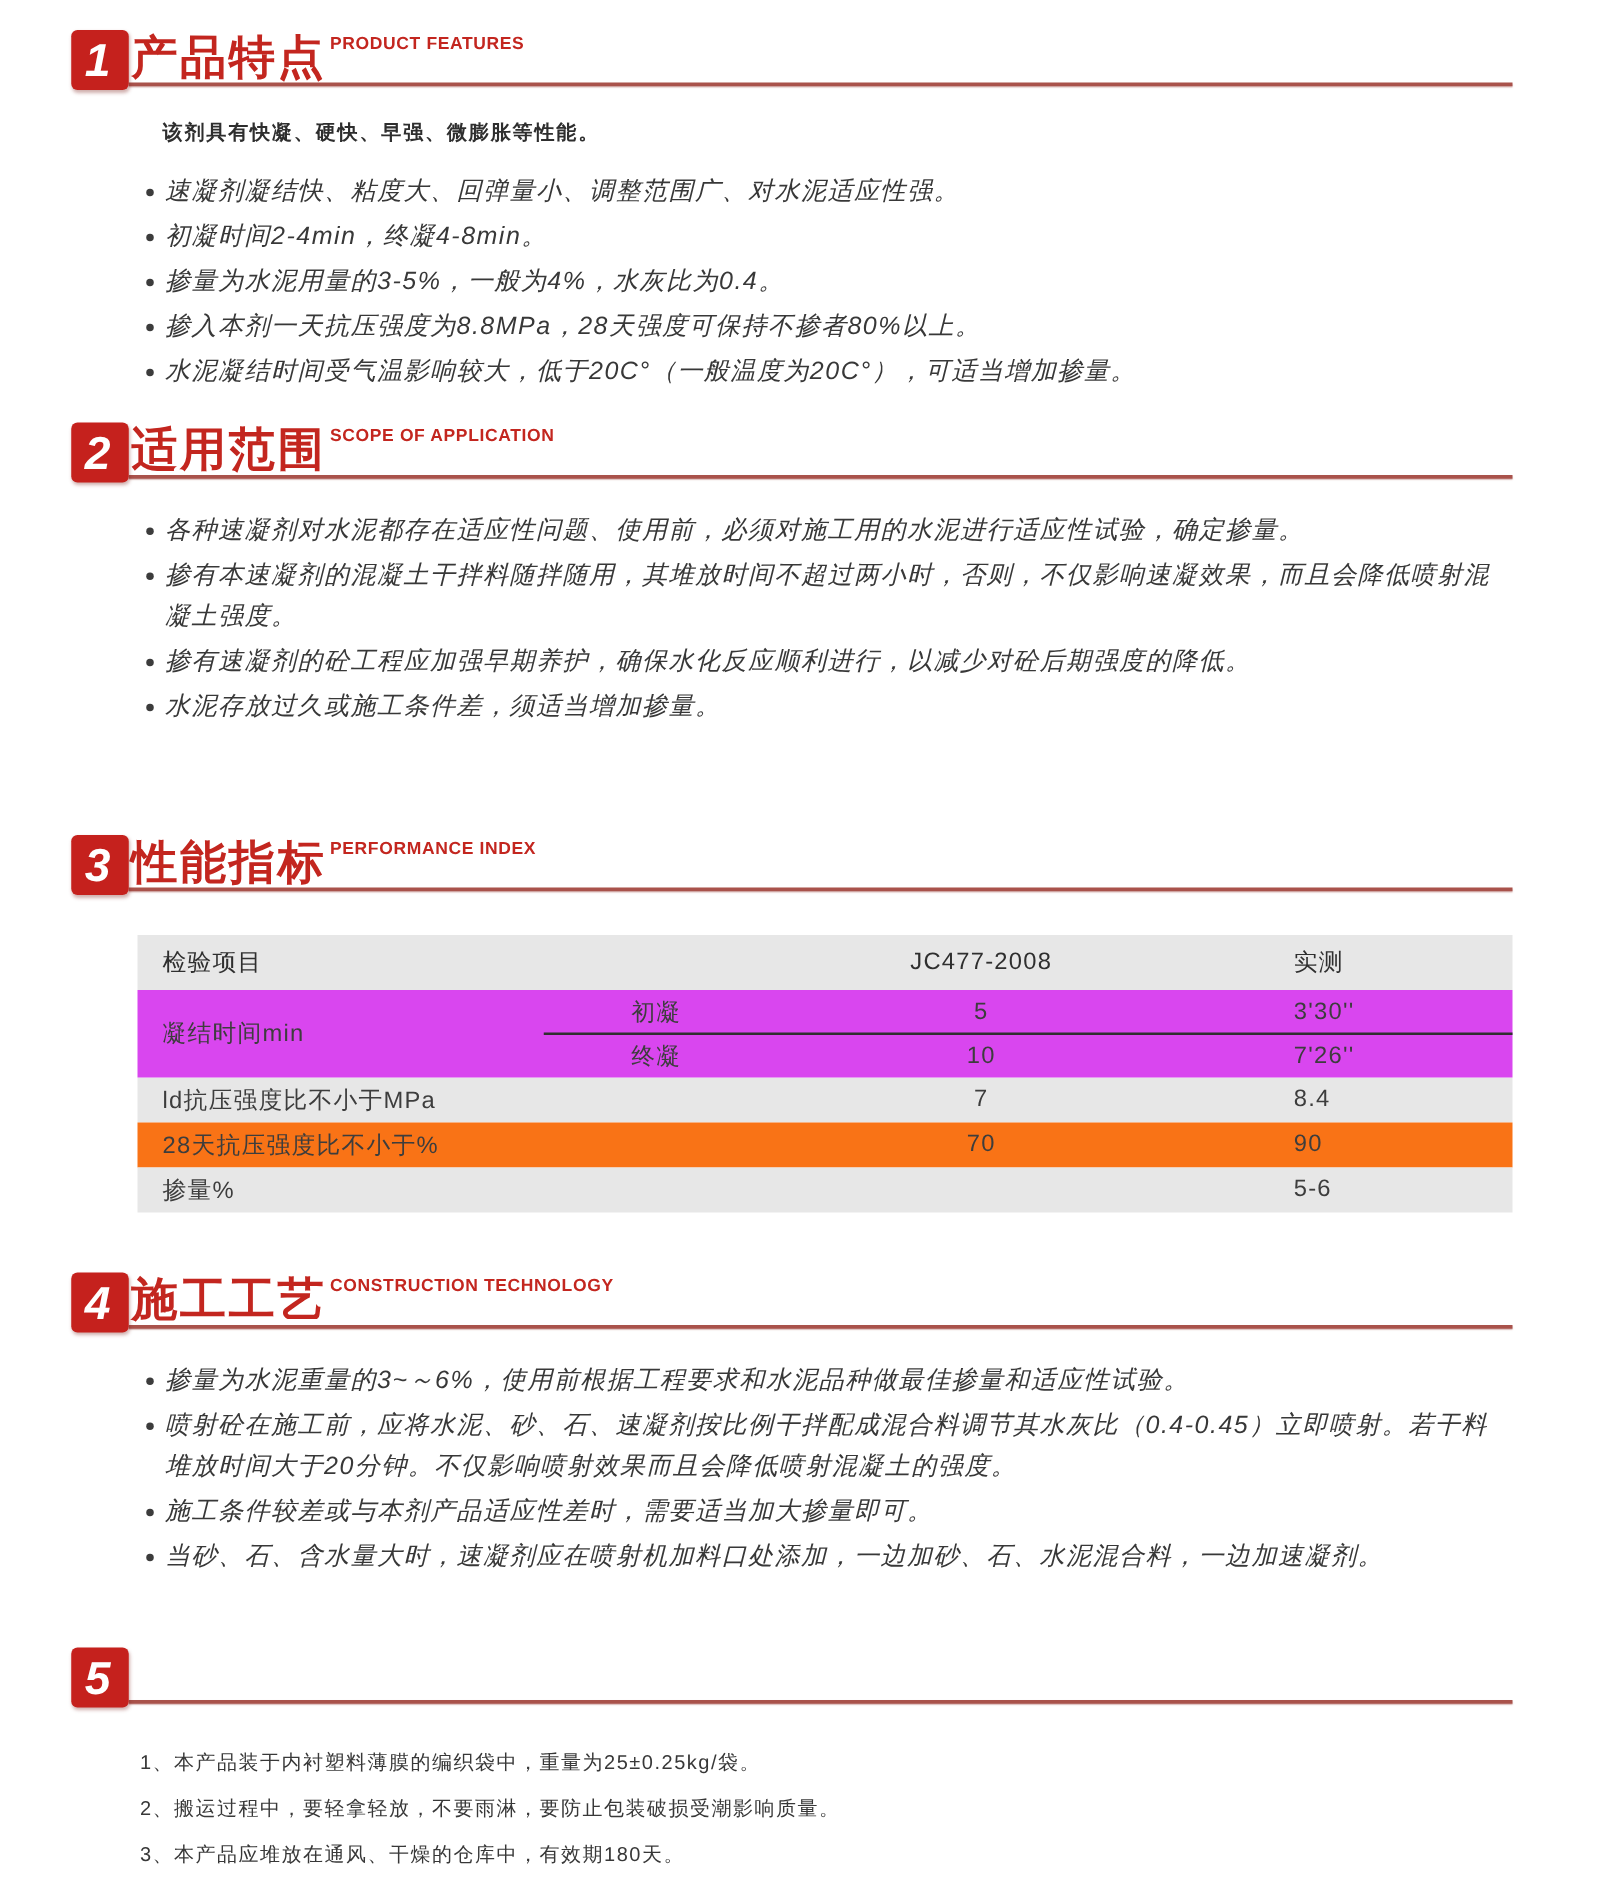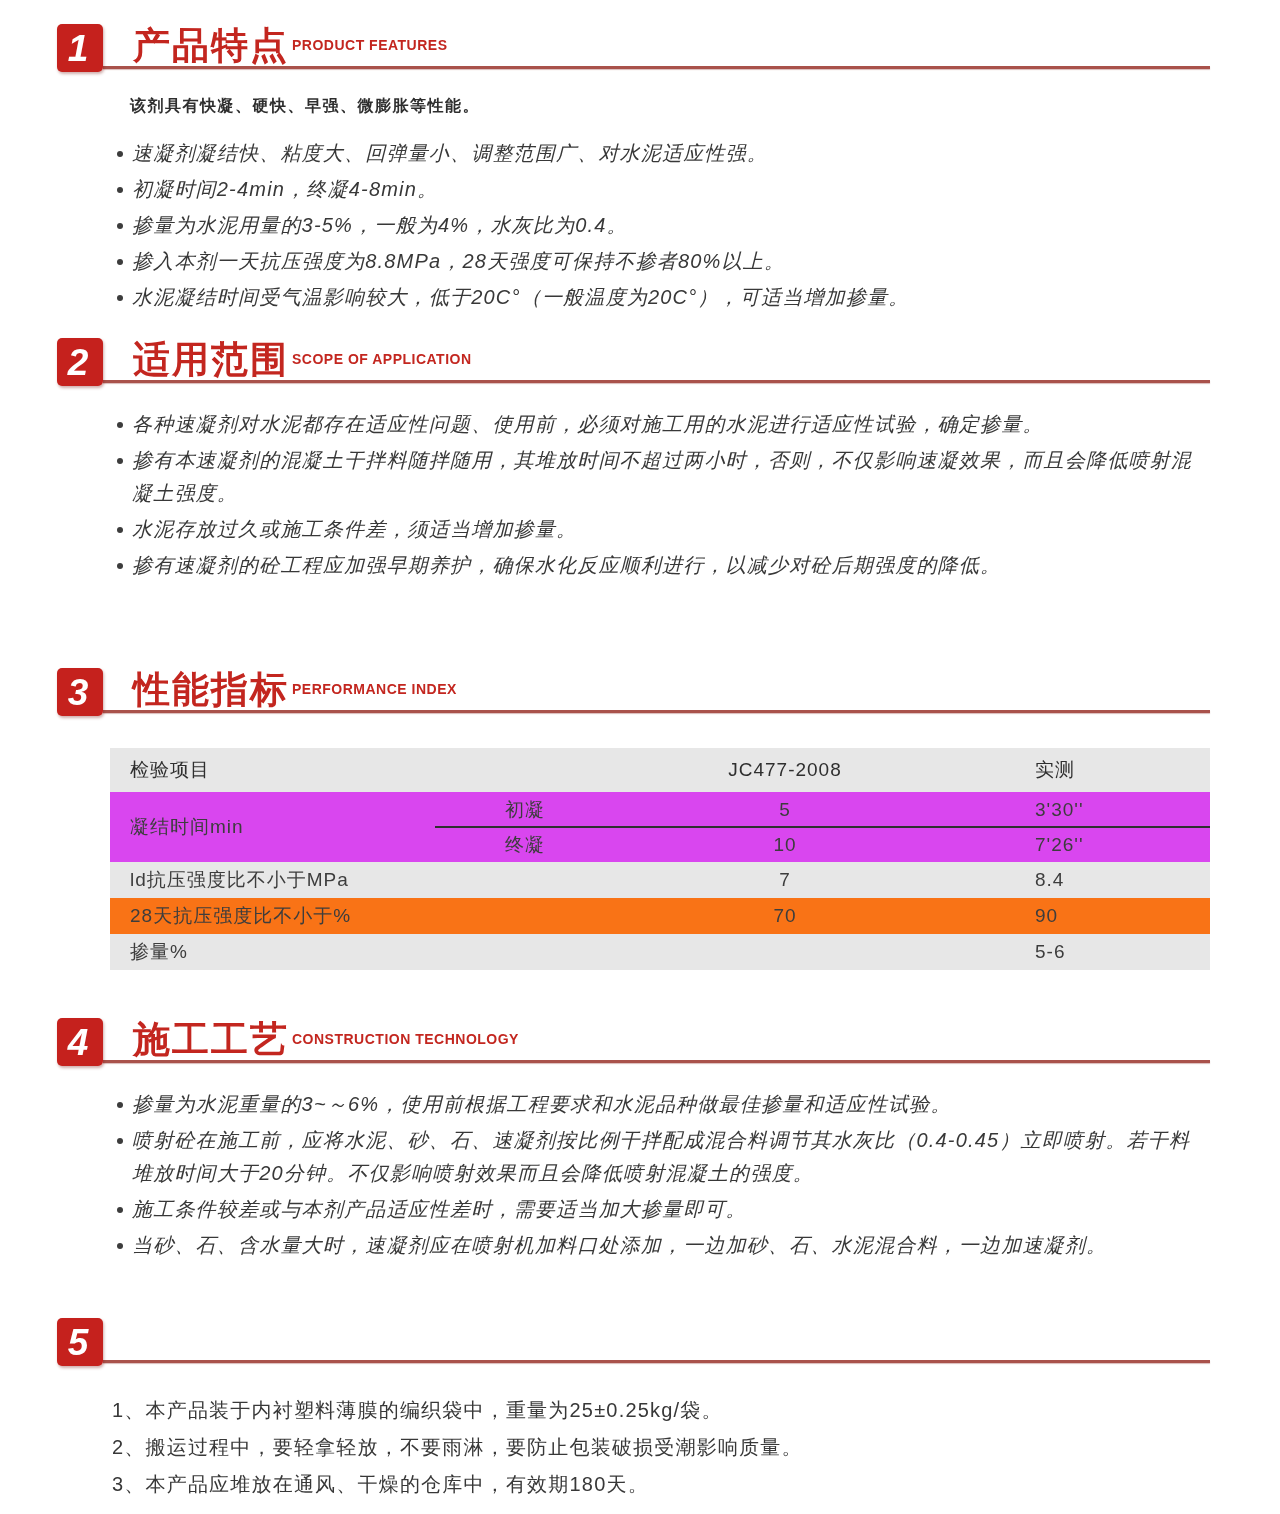--- a/index.html
+++ b/index.html
@@ -56,24 +56,24 @@
   .underline{
     position:absolute;
     left:46px; right:0;
     top:42px;
     height:3px;
     background:var(--underline-red);
     box-shadow:0 1px 1px rgba(150,60,55,.35);
   }
   .titles{
     position:absolute;
-    left:76px;
+    left:48px;
     bottom:10px;
     display:flex;
-    align-items:center;
+    align-items:flex-start;
     white-space:nowrap;
   }
   .title-zh{
     font-size:37px;
     font-weight:bold;
     color:var(--accent-red);
     letter-spacing:2px;
     line-height:1;
   }
   .title-en{
@@ -112,21 +112,21 @@
     position:absolute;
     left:2px; top:14px;
     width:6px; height:6px;
     border-radius:50%;
     background:#3c3c3c;
   }
   .numbered{
     margin:24px 0 0 55px;
   }
   .numbered .nline{
-    font-size:20px;
+    font-size:16px;
     letter-spacing:1.2px;
     line-height:37px;
     color:var(--text-dark);
   }
   
   .ptable{
     width:1100px;
     margin:30px 0 0 53px;
     font-size:19px;
     color:#3d3d3d;
@@ -212,22 +212,22 @@
       </div>
       <div class="underline"></div>
       <div class="titles">
         <span class="title-zh">适用范围</span>
         <span class="title-en">SCOPE OF APPLICATION</span>
       </div>
     </div>
     <ul class="bullets">
       <li>各种速凝剂对水泥都存在适应性问题、使用前，必须对施工用的水泥进行适应性试验，确定掺量。</li>
       <li>掺有本速凝剂的混凝土干拌料随拌随用，其堆放时间不超过两小时，否则，不仅影响速凝效果，而且会降低喷射混凝土强度。</li>
+      <li>掺有速凝剂的砼工程应加强早期养护，确保水化反应顺利进行，以减少对砼后期强度的降低。</li>
       <li>水泥存放过久或施工条件差，须适当增加掺量。</li>
-      <li>掺有速凝剂的砼工程应加强早期养护，确保水化反应顺利进行，以减少对砼后期强度的降低。</li>
     </ul>
   </div>
 
   <div class="section" style="top:668px;">
     <div class="sec-header">
       <div class="badge">
         <span>3</span>
       </div>
       <div class="underline"></div>
       <div class="titles">

